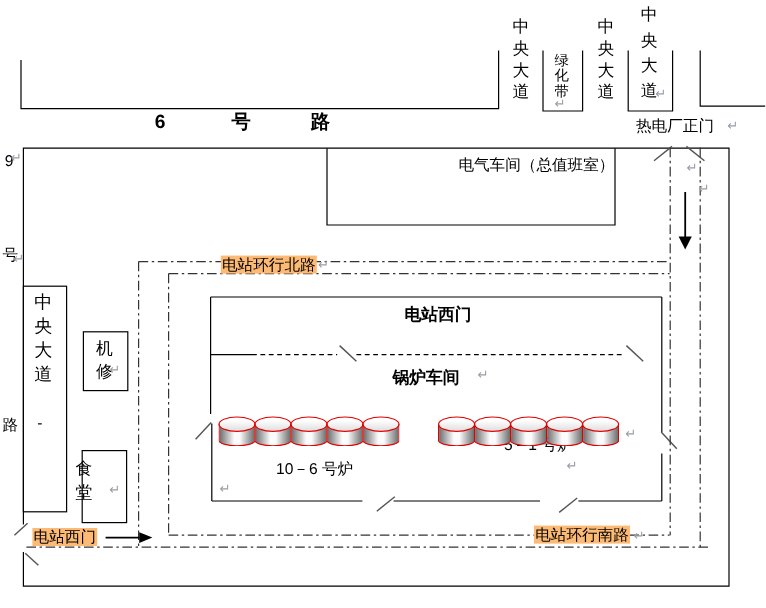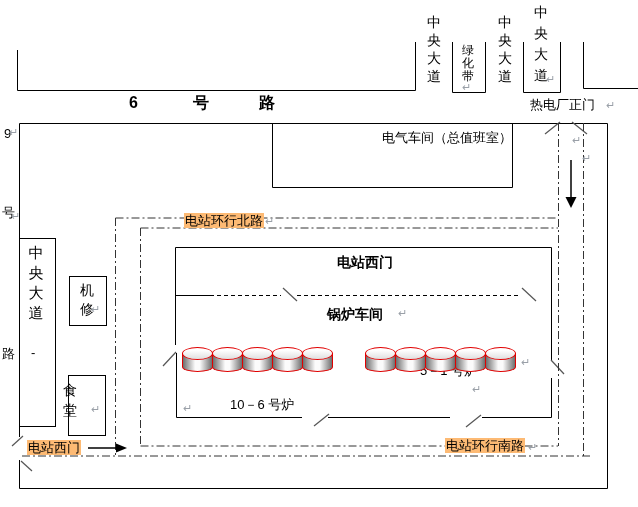--- a/index.html
+++ b/index.html
@@ -171,21 +171,21 @@
       <div class="cyl">
         <div class="cyl-body"></div>
         <div class="cyl-top"></div>
       </div>
       <div class="cyl">
         <div class="cyl-body"></div>
         <div class="cyl-top"></div>
       </div>
     </div>
 
-  <span class="lbl" style="left:230px;top:397px">10－6 号炉</span>
+  <span class="lbl" style="left:230px;top:383px">10－6 号炉</span>
   <span class="lbl" style="left:420px;top:363px">5－1 号炉</span>
 
   <span class="lbl onroad" style="left:27px;top:440px">电站西门</span>
 
   <span class="pmark" style="left:462px;top:82px">↵</span>
   <span class="pmark" style="left:546px;top:74px">↵</span>
   <span class="pmark" style="left:606px;top:100px">↵</span>
   <span class="pmark" style="left:572px;top:135px">↵</span>
   <span class="pmark" style="left:582px;top:153px">↵</span>
   <span class="pmark" style="left:265px;top:216px">↵</span>

